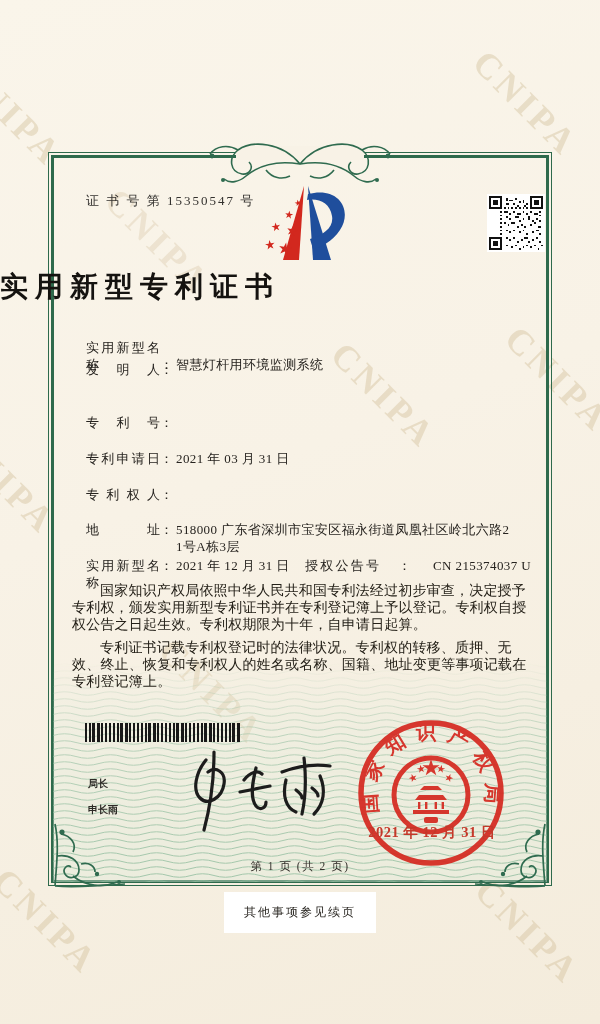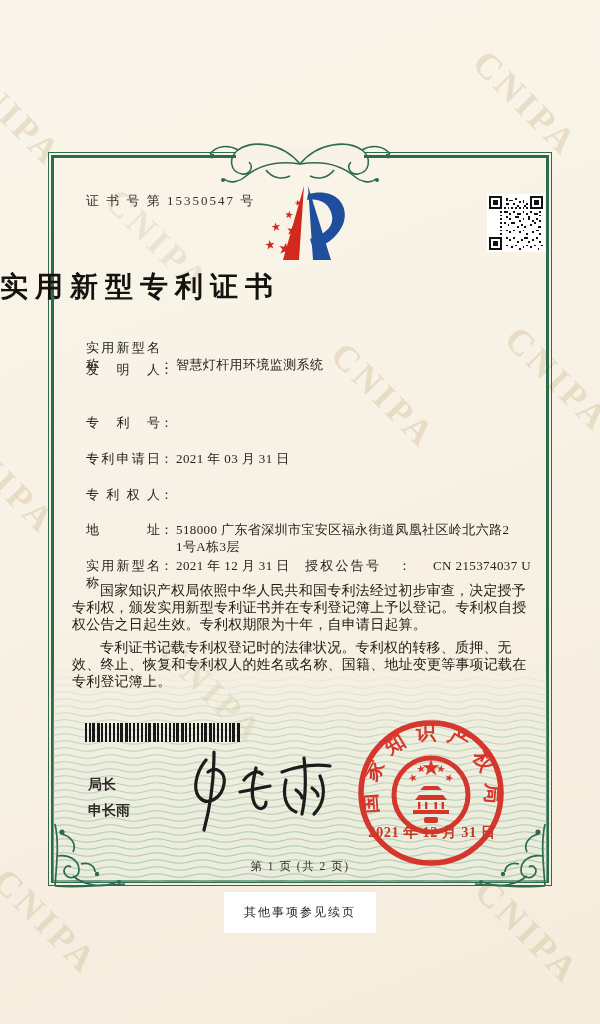--- a/index.html
+++ b/index.html
@@ -84,21 +84,21 @@
   .barcode{
     position:absolute;left:85px;top:723px;width:156px;height:19px;
     background:
       repeating-linear-gradient(90deg,#181818 0 2px,transparent 2px 4px),
       repeating-linear-gradient(90deg,#181818 0 1px,transparent 1px 7px);
   }
   
   .signer{
     position:absolute;left:88px;top:771px;
     font-family:"Liberation Sans", sans-serif;
-    font-size:14px;font-weight:bold;color:#2e2b27;line-height:26px;
+    font-size:10px;font-weight:bold;color:#2e2b27;line-height:26px;
   }
   .sign-svg{position:absolute;left:178px;top:746px;width:168px;height:92px;}
   
   .seal{position:absolute;left:356px;top:718px;width:150px;height:150px;}
   
   .page-indicator{
     position:absolute;left:0;top:859px;width:600px;text-align:center;
     font-size:11.5px;letter-spacing:1.5px;color:#33302b;
   }
   .note-box{

